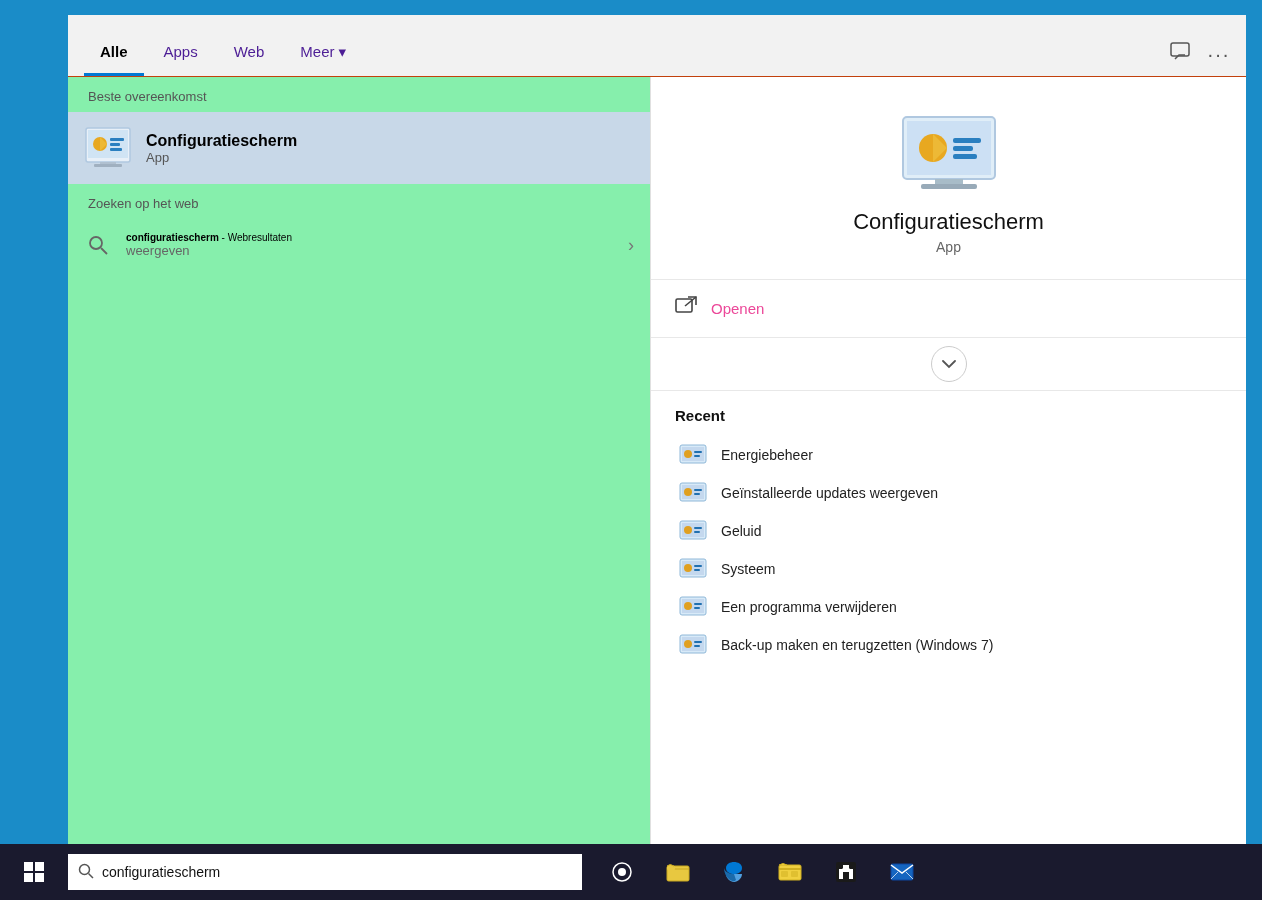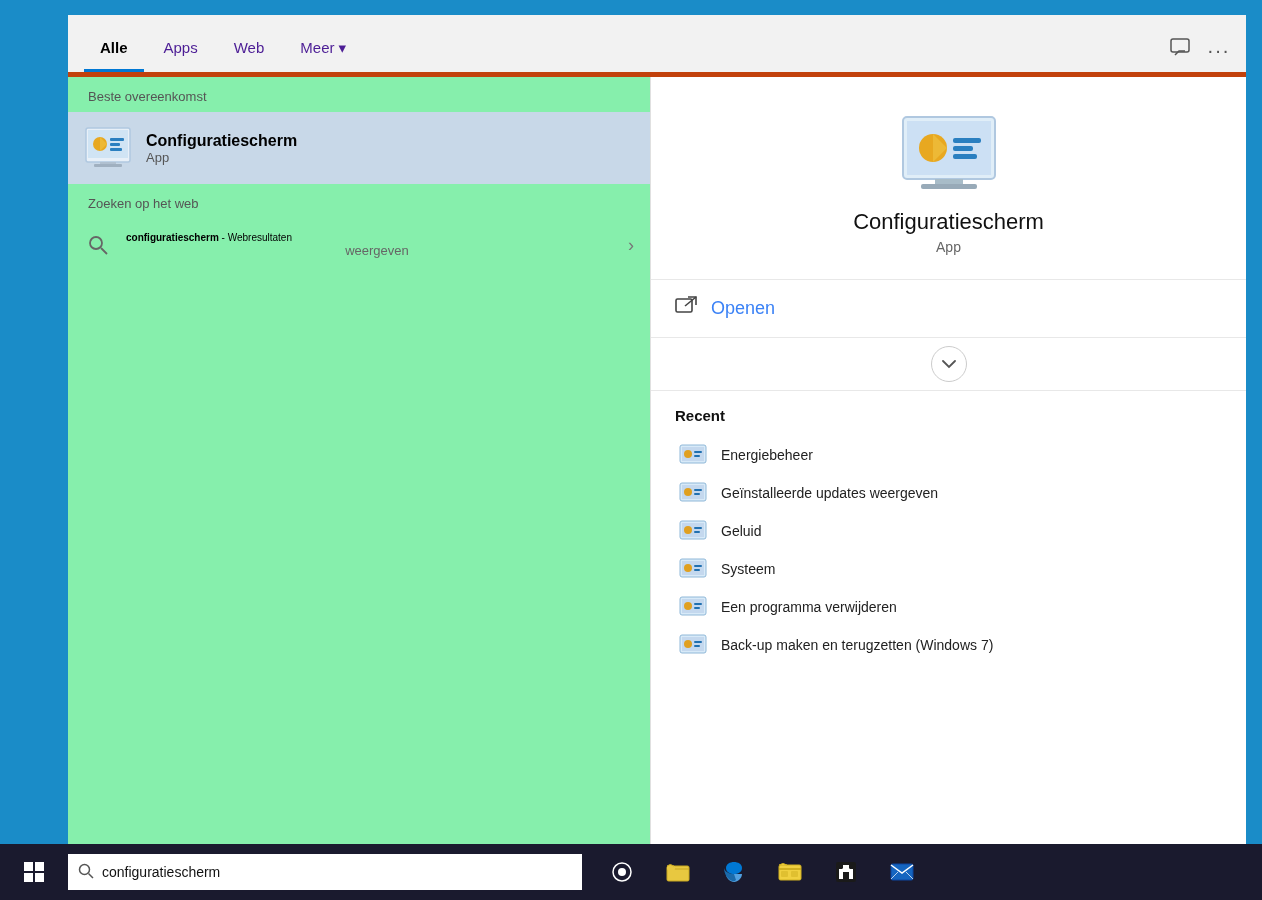--- a/index.html
+++ b/index.html
@@ -24,21 +24,21 @@
       flex-direction: column;
     }
 
     
     .tabs-bar {
       display: flex;
       align-items: flex-end;
       background: #f2f2f2;
       padding: 0 16px;
       height: 62px;
-      border-bottom: 5px solid #c2410c;
+      border-bottom: 1px solid #c2410c;
       position: relative;
     }
 
     .tab {
       padding: 8px 16px 10px;
       font-size: 15px;
       color: #4c1d95;
       cursor: pointer;
       border-bottom: 3px solid transparent;
       margin-right: 4px;
@@ -154,21 +154,20 @@
       color: #000;
     }
 
     .web-search-text .main-text strong {
       font-weight: 600;
     }
 
     .web-search-text .sub-text {
       font-size: 13px;
       color: #666;
-      text-align: center;
     }
 
     .chevron-right {
       font-size: 18px;
       color: #777;
     }
 
     
     .right-panel {
       flex: 1;
@@ -215,22 +214,22 @@
       gap: 14px;
       cursor: pointer;
     }
 
     .open-icon {
       font-size: 18px;
       color: #444;
     }
 
     .open-label {
-      font-size: 18px;
-      color: #3b82f6;
+      font-size: 15px;
+      color: #ec4899;
     }
 
     
     .expand-section {
       display: flex;
       justify-content: center;
       padding: 8px;
       border-bottom: 1px solid #e8e8e8;
     }
 

